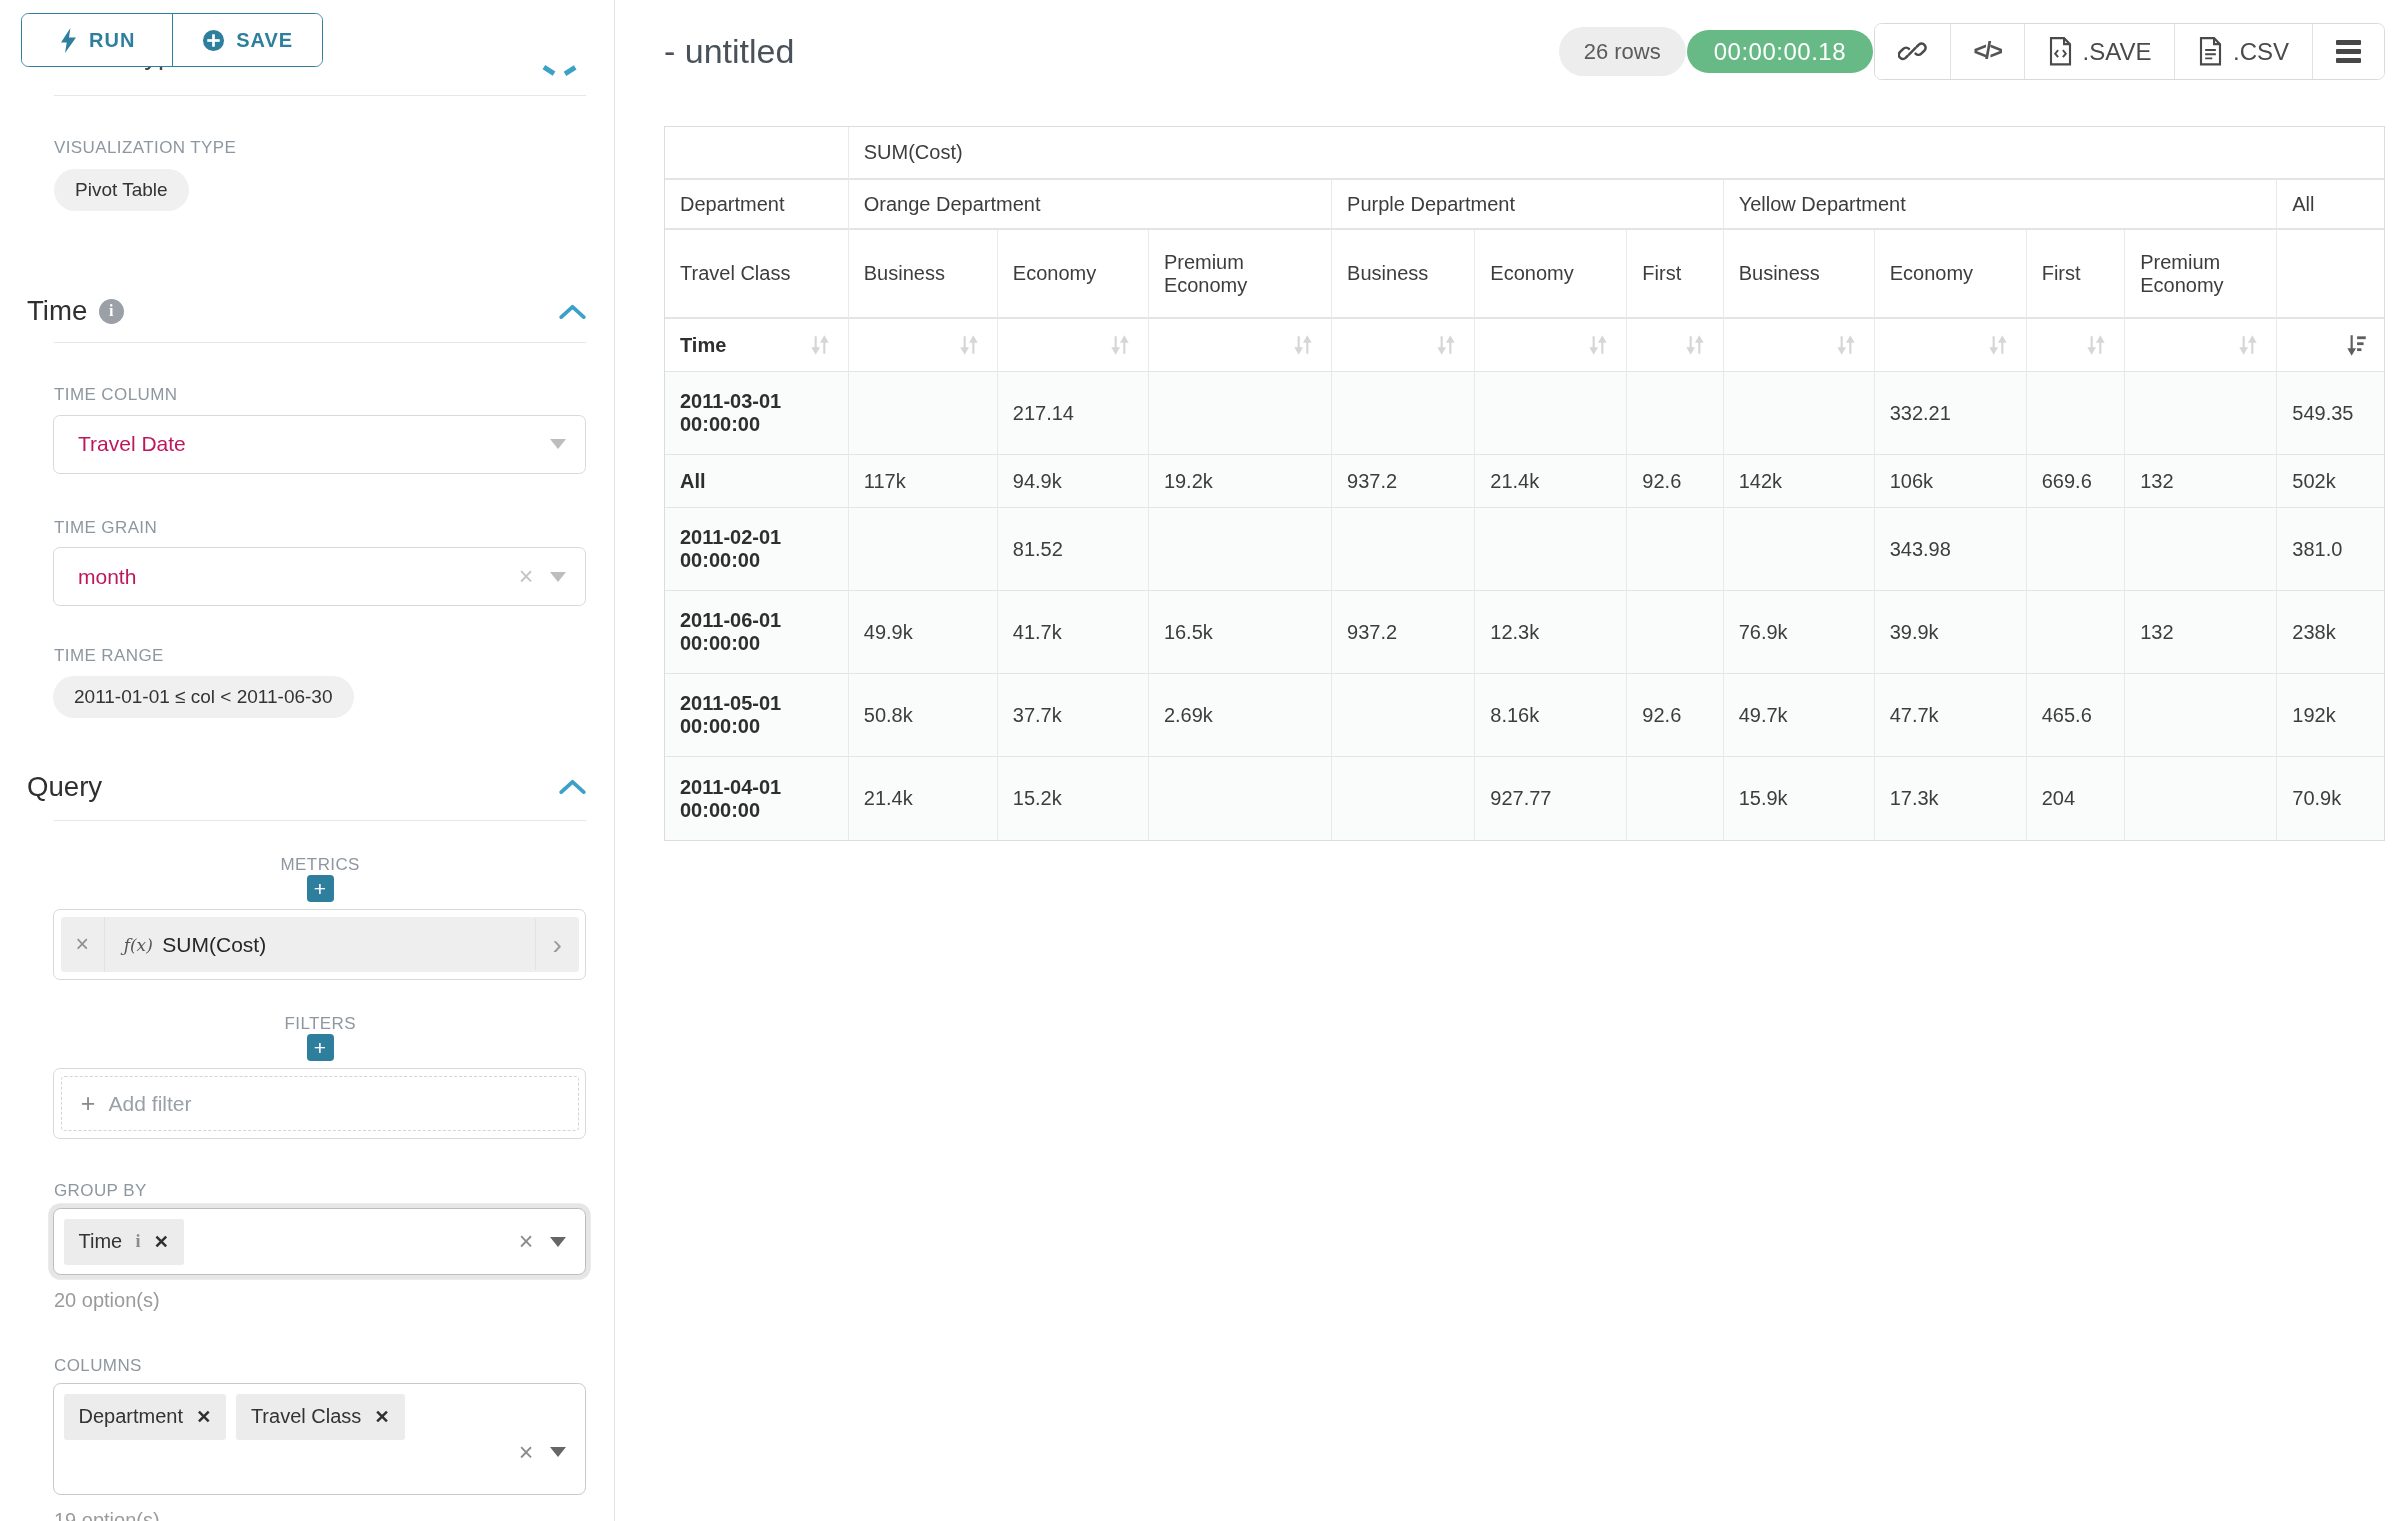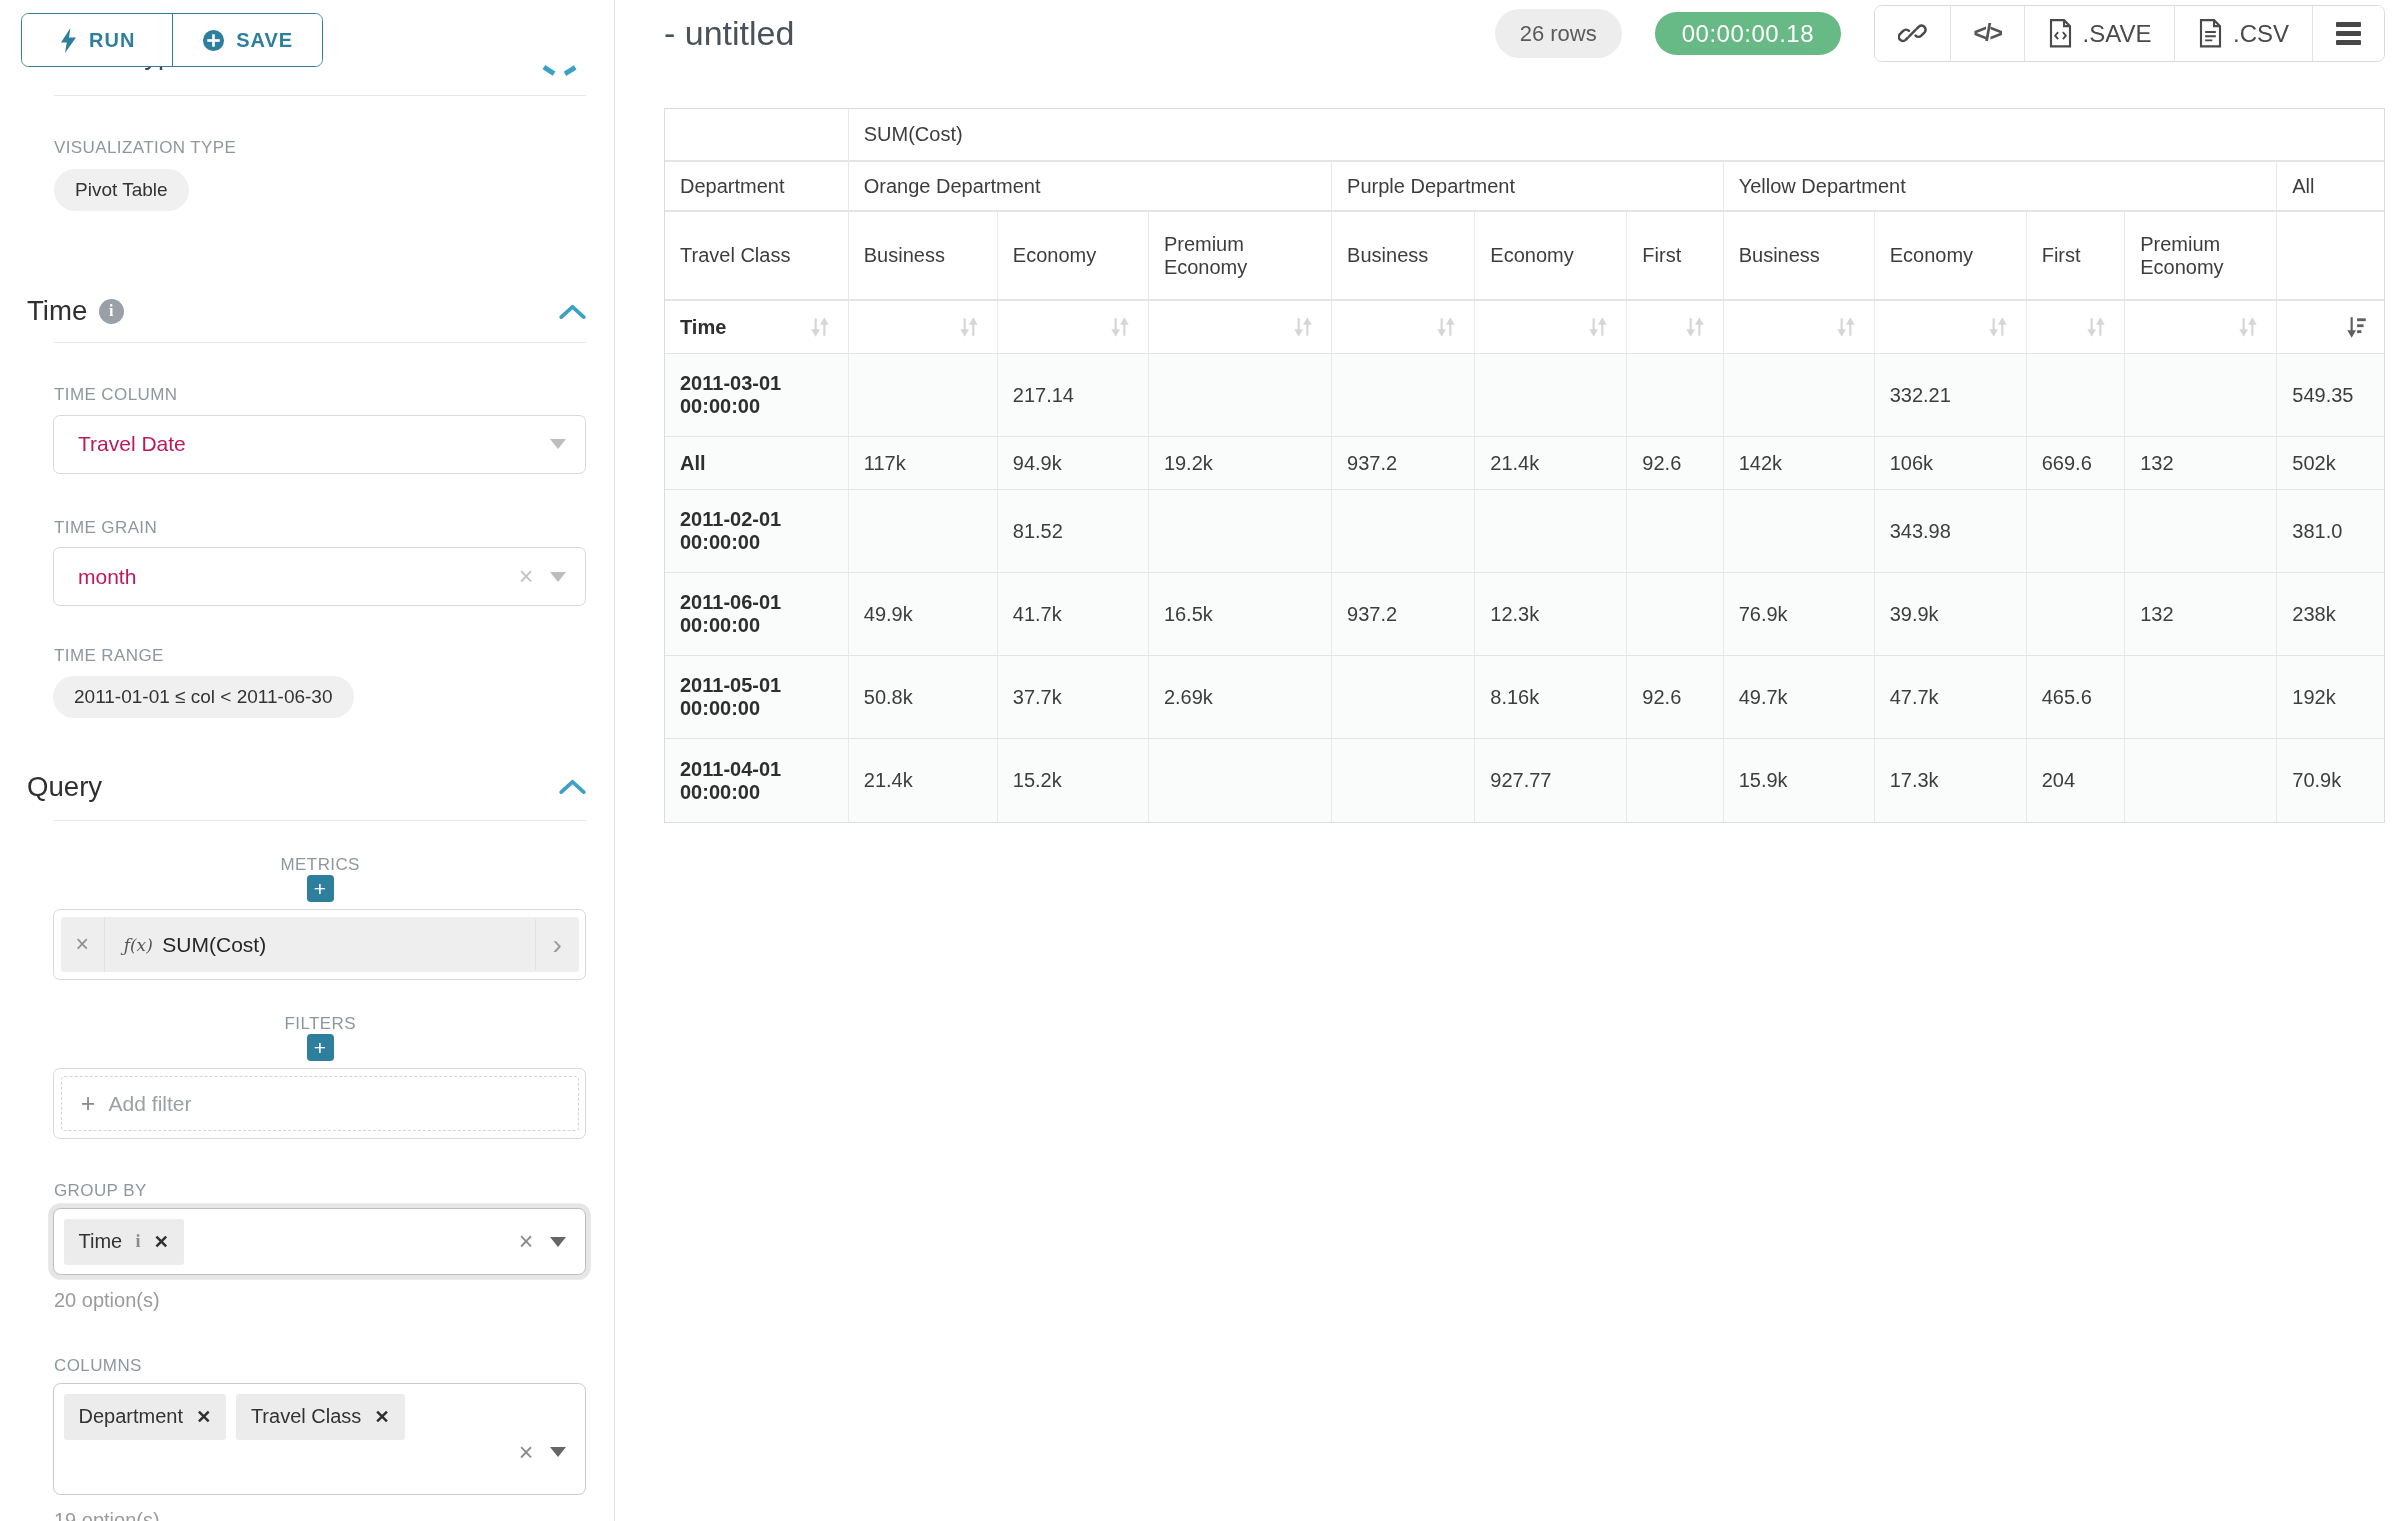--- a/index.html
+++ b/index.html
@@ -85,24 +85,24 @@
   .tag-info { color: #8b8b8b; font-size: 18px; font-weight: 700;
     font-family: "Liberation Serif", serif; }
   .tag-x { font-size: 18px; color: #2f2f2f; font-weight: 700; cursor: pointer; }
   .hint { margin: 13.3px 0 0 54px; font-size: 20px; color: #9b9b9b; }
 
   .mt-44{margin-top:42px}.mt-46{margin-top:44px}.mt-48{margin-top:44px}.mt-42{margin-top:40px}
   .mt-88{margin-top:84px}.mt-16{margin-top:15px}.mt-56{margin-top:53px}.mt-18{margin-top:17px}
   .mt-36{margin-top:34px}
 
   
-  .main { flex: 1; padding: 5px 21px 0 49px; }
+  .main { flex: 1; padding: 23px 21px 0 49px; }
   .main-header { display: flex; align-items: center; }
   .chart-title { font-size: 34px; color: #49525a; font-weight: 400; }
-  .header-right { margin-left: auto; display: flex; align-items: center; gap: 33px; }
+  .header-right { margin-left: auto; display: flex; align-items: center; gap: 1px; }
   .rows-pill { background: #ededed; border-radius: 27px; height: 49px; padding: 0 25px;
     display: flex; align-items: center; font-size: 22px; color: #5b5b5b; }
   .timer-pill { background: var(--success); border-radius: 28.5px; height: 43px; padding: 0 27px;
     display: flex; align-items: center; font-size: 24px; color: #fff; letter-spacing: 0.5px; }
   .action-group { display: flex; border: 1.9px solid #d9d9d9; border-radius: 7.6px;
     overflow: hidden; background: #fff; height: 57px; align-items: stretch; }
   .action { display: flex; align-items: center; justify-content: center; gap: 9.5px;
     padding: 0 23px; cursor: pointer; background: #fff; }
   .action + .action { border-left: 1.9px solid #e2e2e2; }
   .action-label { font-size: 24px; color: #4a4a4a; }

